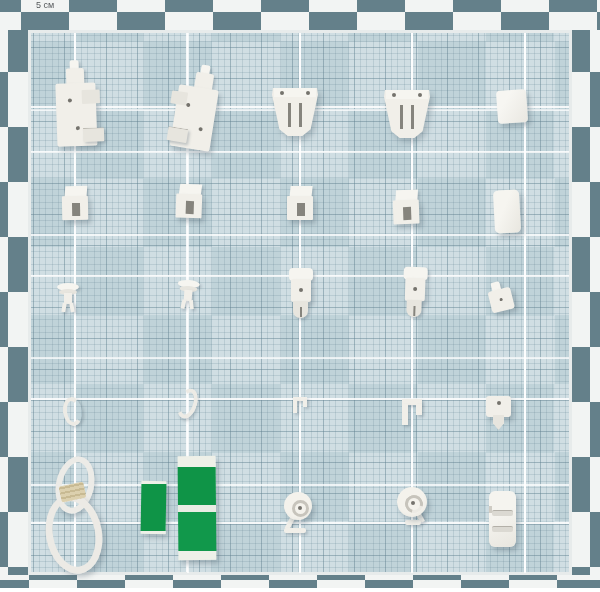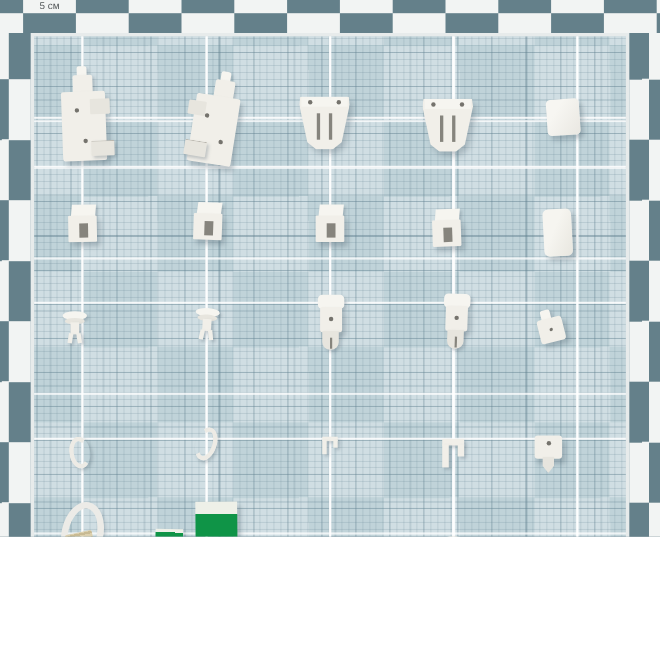--- a/index.html
+++ b/index.html
@@ -1,16 +1,16 @@
 <!DOCTYPE html>
 <html><head>
 <meta charset="utf-8">
 <style>
   html,body{margin:0;padding:0;}
-  #board{position:relative;width:600px;height:488px;background:#5d7a84;overflow:hidden;
+  #board{position:relative;width:600px;height:588px;background:#5d7a84;overflow:hidden;
          font-family:"Liberation Sans",sans-serif;}
   .checker{position:absolute;
     background-image:conic-gradient(#64808a 0 25%, #f2f4f3 0 50%, #64808a 0 75%, #f2f4f3 0);}
   #strip-top{left:0;top:0;width:600px;height:30px;background-size:96px 96px;background-position:21px -36px;z-index:2;}
   #strip-bottom{left:0;top:575px;width:600px;height:17px;background-size:96px 96px;background-position:-19px -43px;z-index:2;}
   #strip-left{left:0;top:0;width:28px;height:592px;background-size:96px 110px;background-position:8px -38px;z-index:1;}
   #strip-right{left:572px;top:0;width:28px;height:592px;background-size:96px 110px;background-position:18px 17px;z-index:1;}
   #scale-label{position:absolute;left:21px;top:0;width:48px;height:12px;z-index:3;
     font-size:9px;line-height:11px;text-align:center;color:#54585a;}
   #paper{position:absolute;left:28px;top:30px;width:544px;height:545px;z-index:3;

